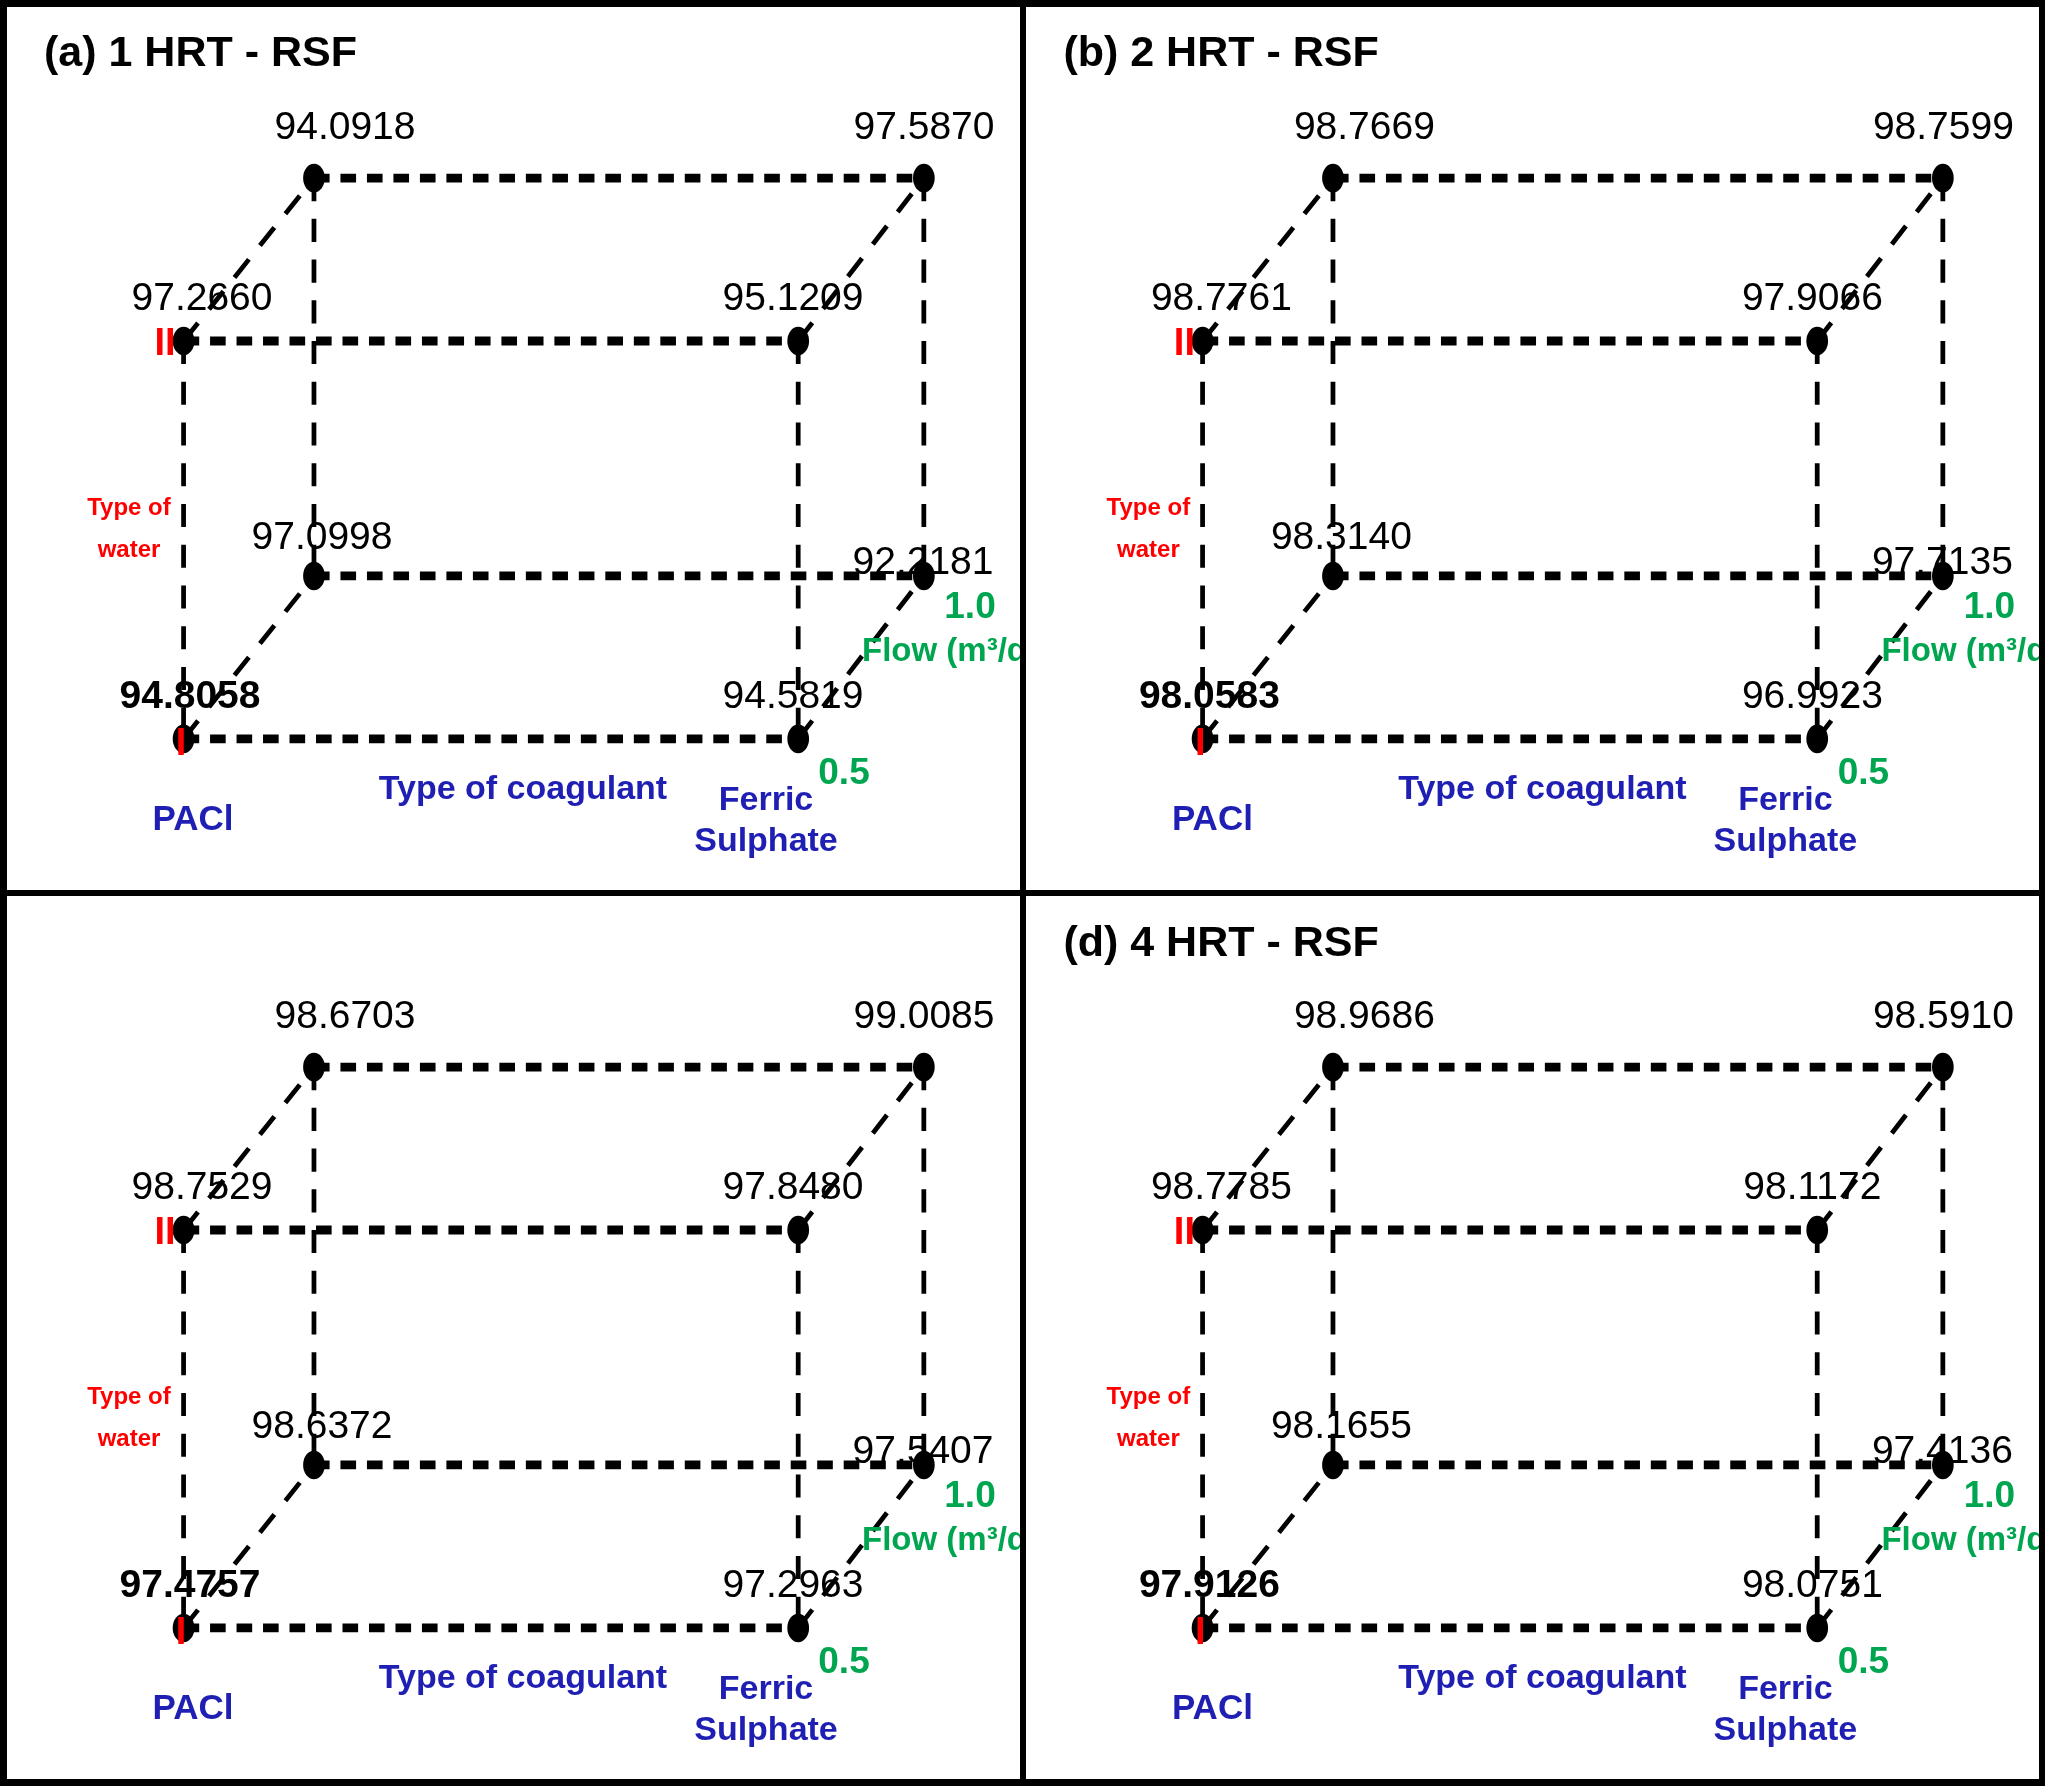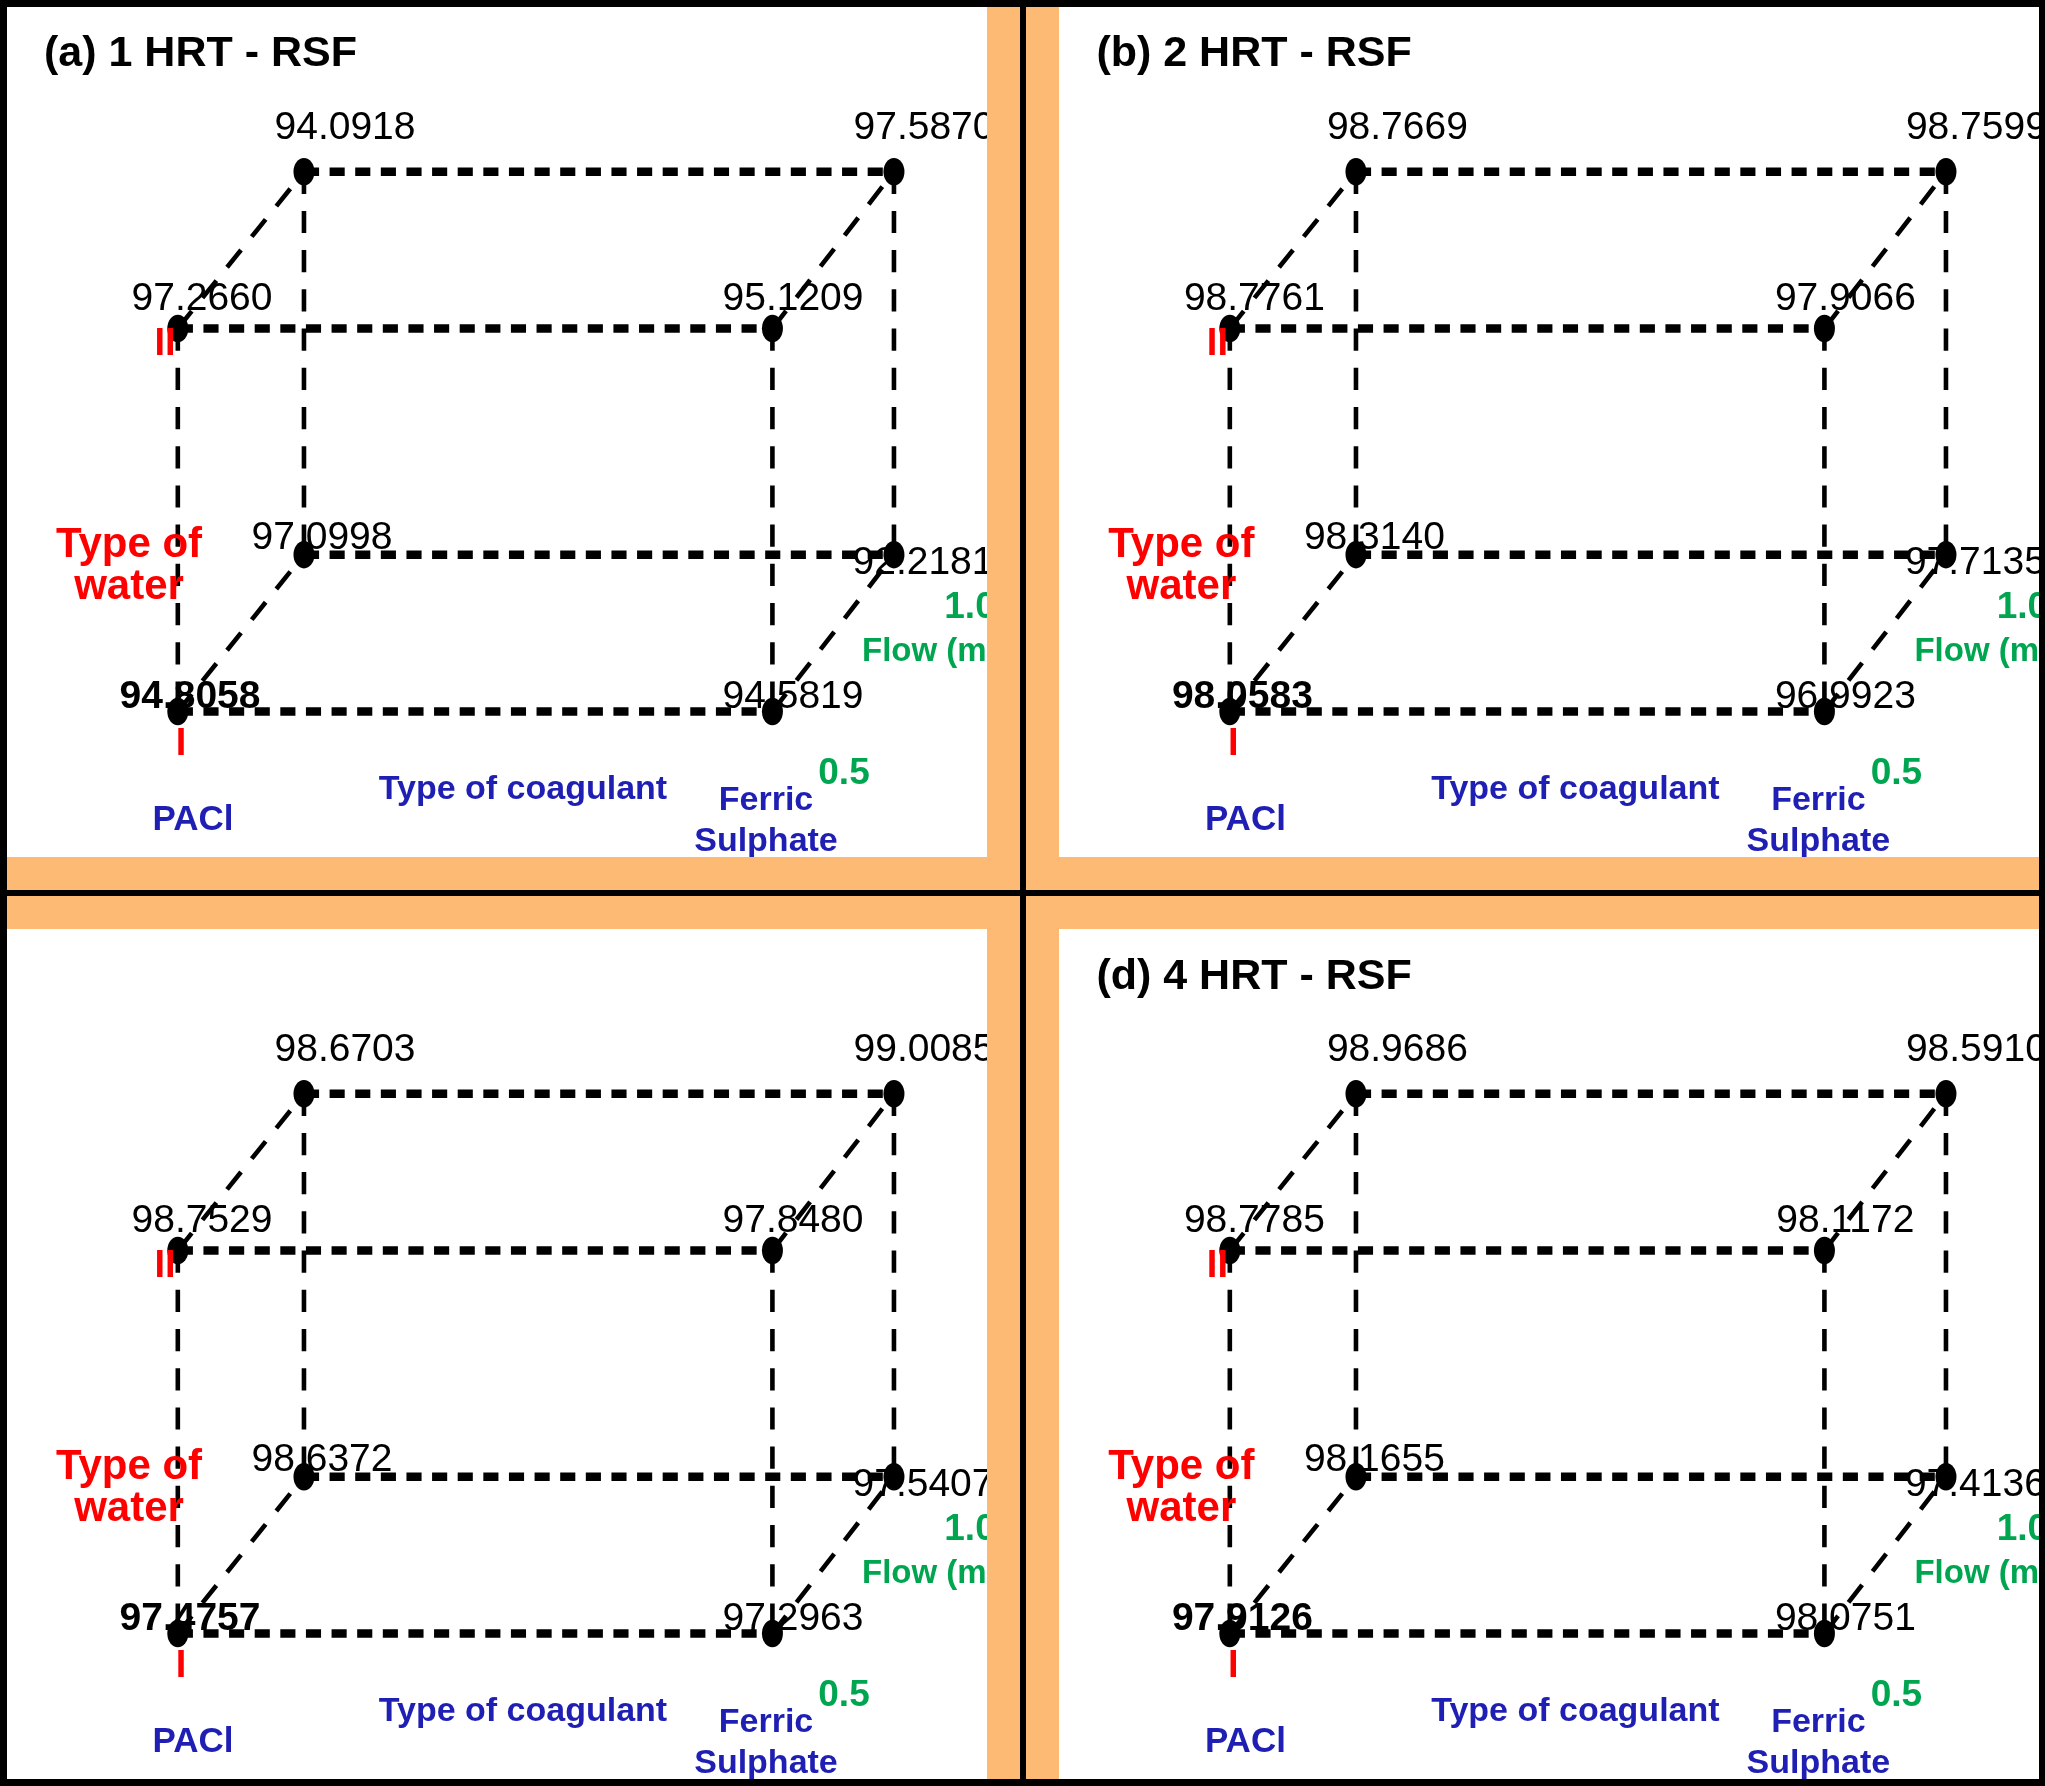--- a/index.html
+++ b/index.html
@@ -1,40 +1,40 @@
 <!DOCTYPE html>
 <html style="--water-color: #FF0000; --coag-color: #1F1FB4; --flow-color: #00A550;font-size:11px"><head>
 <meta charset="utf-8">
 <style>
   html,body{margin:0;padding:0;background:#fff;}
   body{width:2046px;height:1786px;font-family:"Liberation Sans",sans-serif;}
   .frame{
     box-sizing:border-box;width:2046px;height:1786px;
-    border:7.5px solid #000;background:#fdba74;
-    display:grid;grid-template-columns:1fr 6.8px 1fr;grid-template-rows:1fr 6.8px 1fr;gap:33px;
+    border:7.5px solid #000;background:#0c4a6e;
+    display:grid;grid-template-columns:1fr 6.8px 1fr;grid-template-rows:1fr 6.8px 1fr;
   }
   .divider-v{grid-column:2;grid-row:1/4;background:#000;}
   .divider-h{grid-column:1/4;grid-row:2;background:#000;}
   .panel{position:relative;background:#fff;overflow:hidden;}
   .panel.pa{grid-column:1;grid-row:1;}
   .panel.pb{grid-column:3;grid-row:1;}
   .panel.pc{grid-column:1;grid-row:3;}
   .panel.pd{grid-column:3;grid-row:3;}
   .cube{position:absolute;left:0;top:0;width:100%;height:100%;}
   .cube line{stroke:#000;fill:none;}
   .cube .thick line{stroke-width:13;stroke-dasharray:23 16;}
   .cube .thin  line{stroke-width:7;stroke-dasharray:34 26;}
   .cube ellipse{fill:#000;}
   .lbl{position:absolute;transform:translate(-50%,-50%);white-space:nowrap;}
   .title{position:absolute;left:37px;top:20.4px;margin:0;font-size:43px;font-weight:bold;color:#000;white-space:nowrap;}
   .val{font-size:39px;color:#000;}
   .tick-water{font-size:38px;font-weight:bold;color:var(--water-color);margin-left:48px;}
   .tick-flow{font-size:37px;font-weight:bold;color:var(--flow-color);margin-top:28px;}
   .axis-water{position:absolute;left:122px;top:479px;transform:translateX(-50%);
-    text-align:center;font-size:42px;font-weight:bold;line-height:42px;color:var(--water-color);margin-top:36px;}
+    text-align:center;font-size:24px;font-weight:bold;line-height:42px;color:var(--water-color);}
   .axis-coag{font-size:34px;font-weight:bold;color:var(--coag-color);}
   .lvl-coag{font-size:35px;font-weight:bold;color:var(--coag-color);}
   .axis-ferric{position:absolute;left:759px;top:771px;transform:translateX(-50%);
     text-align:center;font-size:34px;font-weight:bold;line-height:41px;color:var(--coag-color);}
   .axis-flow{font-size:33px;font-weight:bold;color:var(--flow-color);}
   
   .p-btl{left:302px;top:119px;margin-left:36px;}   .p-btr{left:917px;top:119px;}
   .p-ftl{left:195px;top:290px;}   .p-ftr{left:786px;top:290px;}
   .p-ii{left:110px;top:335px;}
   .p-bbl{left:315px;top:529px;}   .p-bbr{left:916px;top:554px;}

